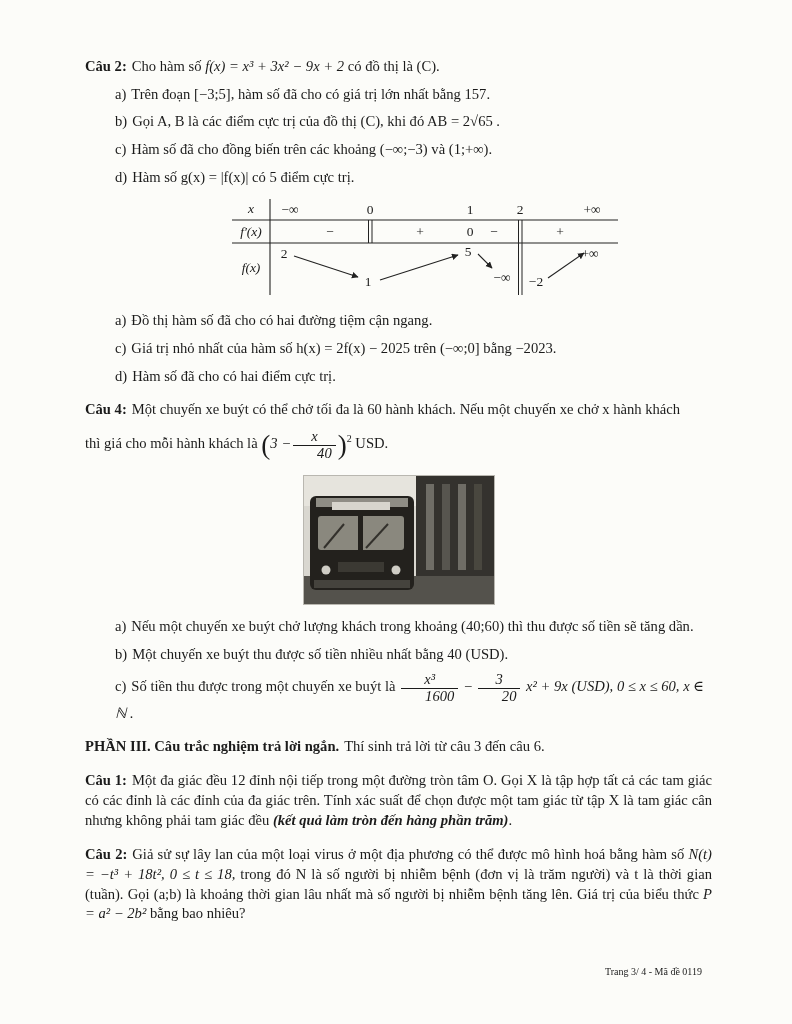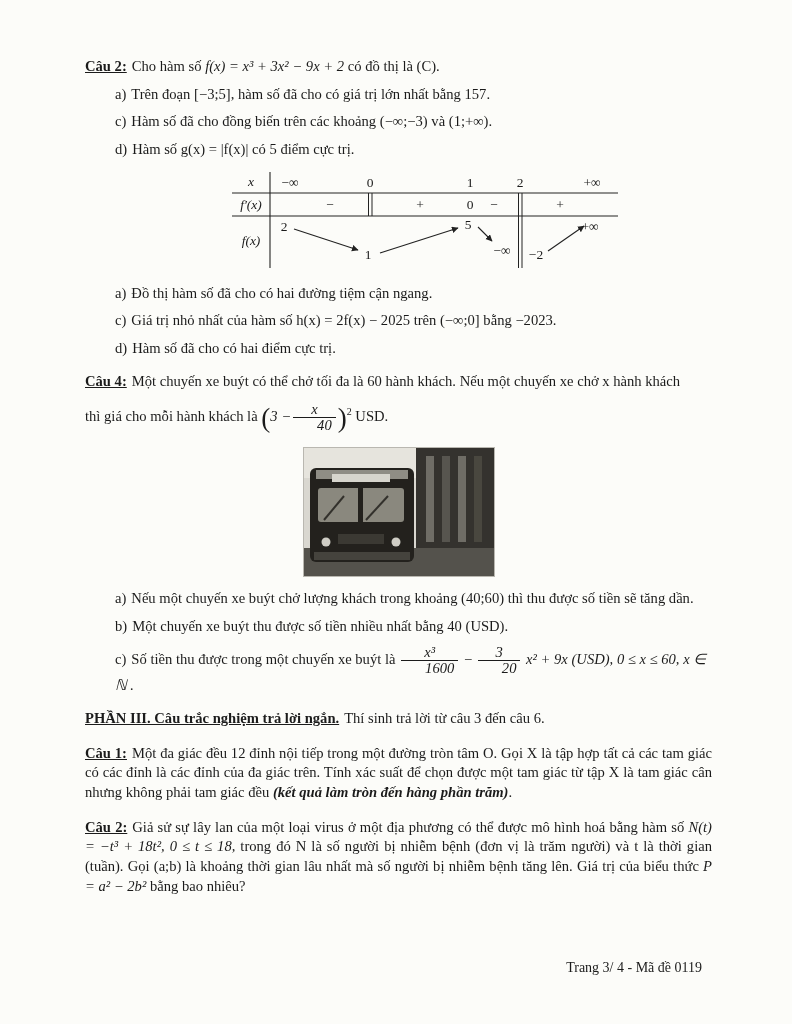--- a/index.html
+++ b/index.html
@@ -1,23 +1,23 @@
 <!DOCTYPE html>
 <html><head>
 <meta charset="utf-8">
 <style>
   html,body{margin:0;padding:0;background:#e9e9e9;}
   .page{position:relative;width:792px;height:1024px;background:#fcfcf9;overflow:hidden;
         font-family:"Liberation Serif","DejaVu Serif",serif;color:#1b1b1b;
         font-size:14.6px;line-height:1.35;}
   .content{padding:44px 80px 0 85px;}
   .q{margin:13px 0 5px 0;}
-  .qlabel{font-weight:700;margin-right:5px;text-decoration:underline;}
+  .qlabel{font-weight:700;margin-right:5px;}
   .math{font-style:italic;margin-top:39px;}
-  .itm{margin:8px 0 8px 30px;font-family:Liberation Serif, serif;}
+  .itm{margin:8px 0 8px 30px;}
   .ilabel{margin-right:5px;}
   .justify{text-align:justify;}
   .para{text-align:justify;margin:15px 0 10px 0;}
   .emph{font-weight:700;font-style:italic;}
   sup{font-size:10px;}
 
   
   .frac{display:inline-block;vertical-align:middle;text-align:center;line-height:1.05;
         font-style:italic;margin:0 2px;}
   .frac .fn{display:block;border-bottom:1.2px solid #1b1b1b;padding:0 4px;}
@@ -27,34 +27,35 @@
 
   
   .bbt{position:relative;width:386px;height:96px;margin:12px 0 16px 147px;font-size:13.5px;}
   .bbt svg{position:absolute;left:0;top:0;}
   .bbt .cell{position:absolute;transform:translateX(-50%);white-space:nowrap;}
   .bbt .it{font-style:italic;}
 
   
   .photo{width:190px;margin:14px auto 12px auto;border:1px solid #b9b7b0;line-height:0;}
 
-  .footer{position:absolute;right:90px;bottom:46px;font-size:14px;margin-left:24px;}
+  .footer{position:absolute;right:90px;bottom:46px;font-size:10px;margin-left:24px;}
 </style>
 </head>
 <body>
 
 <div class="page">
   <div class="content">
 
     <div class="q">
       <span class="qlabel">Câu 2:</span><span>Cho hàm số</span>
       <span class="math">f(x) = x³ + 3x² − 9x + 2</span>
       <span>có đồ thị là (C).</span>
     </div>
     <div class="itm"><span class="ilabel">a)</span><span>Trên đoạn [−3;5], hàm số đã cho có giá trị lớn nhất bằng 157.</span></div>
+    <div class="itm"><span class="ilabel">b)</span><span>Gọi A, B là các điểm cực trị của đồ thị (C), khi đó AB = 2√65 .</span></div>
     <div class="itm"><span class="ilabel">c)</span><span>Hàm số đã cho đồng biến trên các khoảng (−∞;−3) và (1;+∞).</span></div>
     <div class="itm"><span class="ilabel">d)</span><span>Hàm số g(x) = |f(x)| có 5 điểm cực trị.</span></div>
 
 
     <div class="bbt">
       <svg width="386" height="96">
         <defs>
           <marker id="ah" markerWidth="8" markerHeight="8" refX="5.5" refY="3" orient="auto">
             <path d="M0,0 L6,3 L0,6 z" fill="#222"></path>
           </marker>

